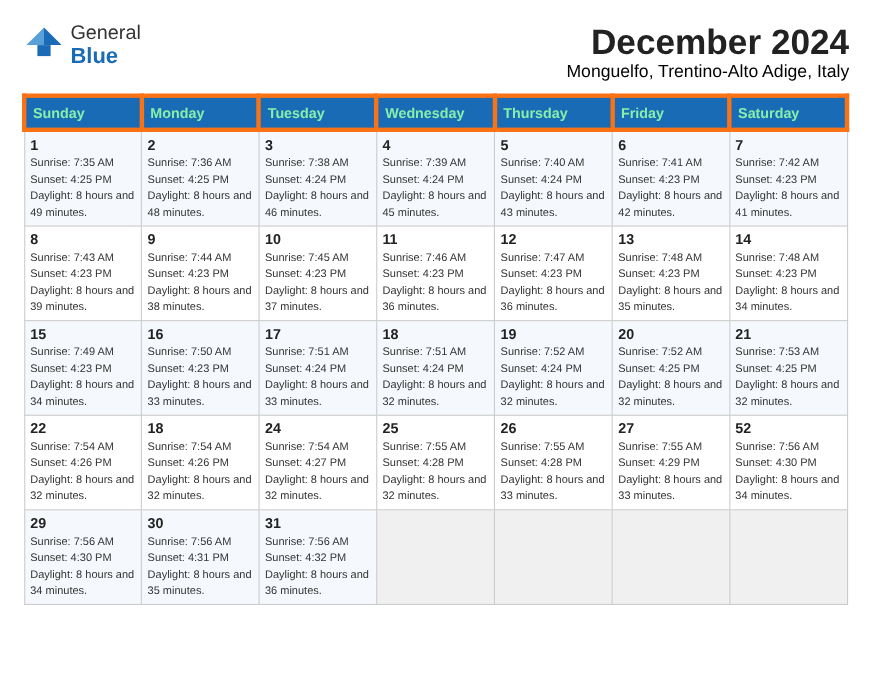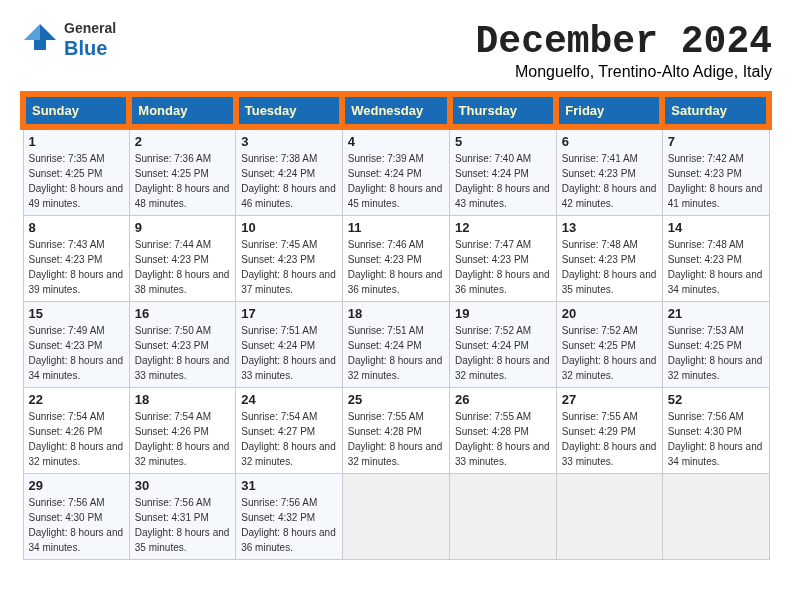--- a/index.html
+++ b/index.html
@@ -13,42 +13,41 @@
     .header-area {
       display: flex;
       justify-content: space-between;
       align-items: flex-start;
       margin-bottom: 10px;
     }
     .title-area {
       text-align: right;
     }
     .month-title {
-      font-size: 38px;
+      font-size: 32px;
       font-weight: bold;
       color: #222;
-      font-family: Liberation Mono, monospace;
     }
     .subtitle {
       font-size: 16px;
       color: #000000;
     }
     .calendar-table {
       width: 100%;
       border-collapse: collapse;
       font-size: 11px;
     }
     .calendar-table thead tr th {
       background-color: #1a6bb5;
-      color: #fef9c3;
+      color: #86efac;
       text-align: left;
       padding: 6px 6px;
       font-size: 13px;
       font-weight: bold;
-      border: 6px solid #f97316;
+      border: 4px solid #f97316;
     }
     .calendar-table tbody tr td {
       vertical-align: top;
       border: 1px solid #ccc;
       padding: 4px 5px;
       height: 80px;
       background: #fff;
       color: #333;
       font-size: 10.5px;
       width: 108px;
@@ -82,22 +81,22 @@
     .logo-icon {
       width: 40px;
       height: 40px;
     }
     .logo-words {
       display: flex;
       flex-direction: column;
       line-height: 1.1;
     }
     .logo-general {
-      font-size: 14px;
-      font-weight: bold;
+      font-size: 18px;
+      font-weight: normal;
       color: #333;
     }
     .logo-blue {
       font-size: 20px;
       font-weight: bold;
       color: #1a6bb5;
     }
   </style>
 </head>
 <body>

